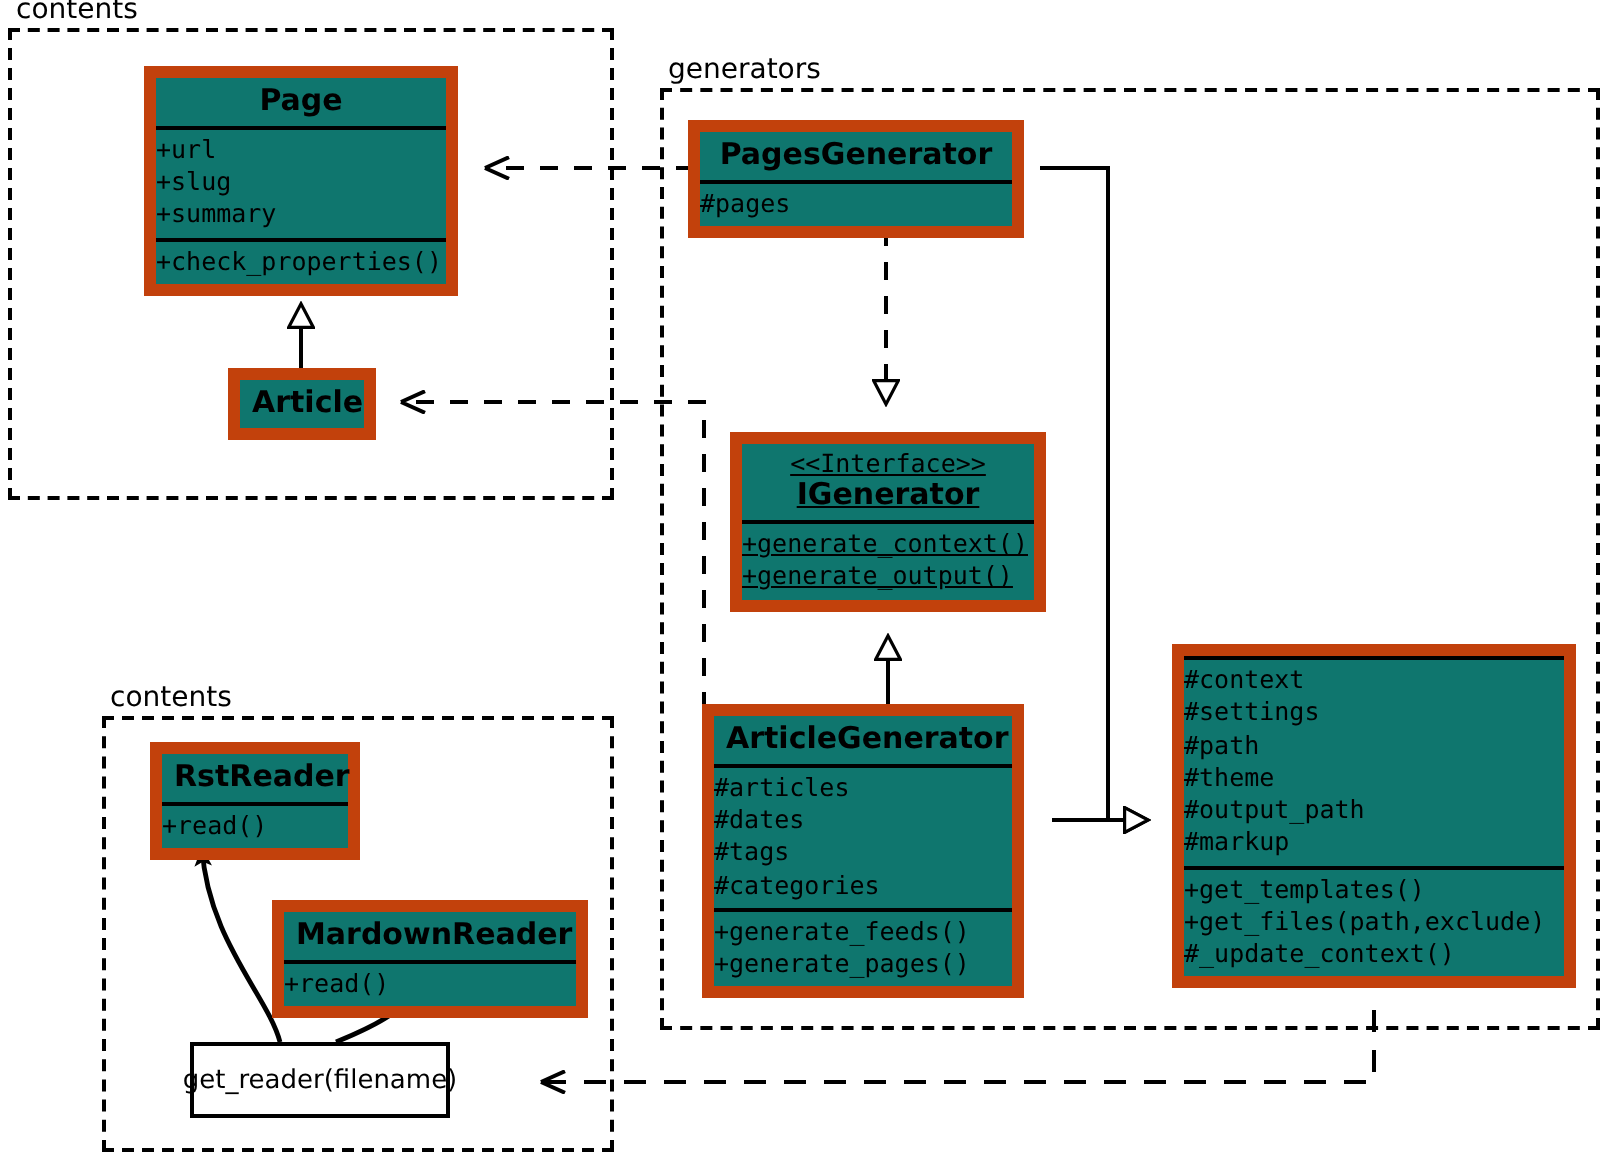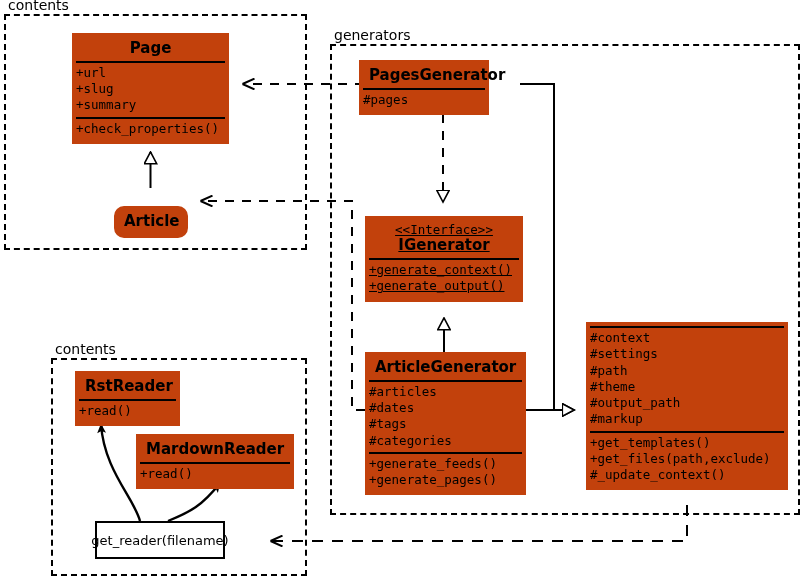--- a/index.html
+++ b/index.html
@@ -5,21 +5,21 @@
 <style>
   html,body{margin:0;padding:0;background:#ffffff;}
   body{font-family:"DejaVu Sans",sans-serif;}
   #canvas{position:relative;width:803px;height:579px;background:#fff;overflow:hidden;}
 
   
   .pkg{position:absolute;box-sizing:border-box;}
   .pkg-label{position:absolute;font-family:"DejaVu Sans",sans-serif;font-size:14px;color:#000;background:#fff;padding:0 2px;white-space:nowrap;}
 
   
-  .cls{position:absolute;box-sizing:border-box;border:4px solid #c2410c;background:#c2410c;}
+  .cls{position:absolute;box-sizing:border-box;border:6px solid #c2410c;background:#0f766e;}
   .cls-name{text-align:center;font-weight:bold;font-size:15px;font-family:"DejaVu Sans",sans-serif;color:#000;padding:3px 6px 4px 6px;line-height:1.12;}
   .cls-stereo{text-align:center;font-weight:normal;font-size:12.5px;font-family:"DejaVu Sans Mono",monospace;color:#000;line-height:1.15;}
   .cls-sec{border-top:2px solid #000;padding:2px 4px 3px 0;}
   .cls-sec .m{font-family:"DejaVu Sans Mono",monospace;font-size:12.5px;color:#000;line-height:1.30;white-space:pre;}
   .plainbox{position:absolute;box-sizing:border-box;border:2px solid #000;background:#fff;display:flex;align-items:center;justify-content:center;}
   .plainbox span{font-family:"DejaVu Sans",sans-serif;font-size:13px;color:#000;}
 
   svg.overlay{position:absolute;left:0;top:0;width:803px;height:579px;pointer-events:none;}
 </style>
 </head>
@@ -95,43 +95,43 @@
     <div class="cls-sec" id="sec-page-attrs">
         <div class="m">+url</div>
         <div class="m">+slug</div>
         <div class="m">+summary</div>
       </div>
     <div class="cls-sec" id="sec-page-meths">
         <div class="m">+check_properties()</div>
       </div>
   </div>
 
-  <div class="cls" id="cls-article" style="left: 114px; top: 206px; width: 74px; border-radius: 10px;">
+  <div class="cls" id="cls-article" style="left: 114px; top: 184px; width: 74px;">
     <div class="cls-name">Article</div>
   </div>
 
-  <div class="cls" id="cls-pagesgen" style="left: 359px; top: 60px; width: 130px;">
+  <div class="cls" id="cls-pagesgen" style="left: 344px; top: 60px; width: 168px;">
     <div class="cls-name">PagesGenerator</div>
     <div class="cls-sec" id="sec-pagesgen-attrs">
         <div class="m">#pages</div>
       </div>
   </div>
 
   <div class="cls" id="cls-igenerator" style="left: 365px; top: 216px; width: 158px; text-decoration: underline;">
     <div class="cls-name">
       <div class="cls-stereo">&lt;&lt;Interface&gt;&gt;</div>
       <div>IGenerator</div>
     </div>
     <div class="cls-sec" id="sec-igen-meths">
         <div class="m">+generate_context()</div>
         <div class="m">+generate_output()</div>
       </div>
   </div>
 
-  <div class="cls" id="cls-articlegen" style="left: 365px; top: 352px; width: 161px;">
+  <div class="cls" id="cls-articlegen" style="left: 351px; top: 352px; width: 161px;">
     <div class="cls-name">ArticleGenerator</div>
     <div class="cls-sec" id="sec-artgen-attrs">
         <div class="m">#articles</div>
         <div class="m">#dates</div>
         <div class="m">#tags</div>
         <div class="m">#categories</div>
       </div>
     <div class="cls-sec" id="sec-artgen-meths">
         <div class="m">+generate_feeds()</div>
         <div class="m">+generate_pages()</div>
@@ -154,21 +154,21 @@
       </div>
   </div>
 
   <div class="cls" id="cls-rstreader" style="left: 75px; top: 371px; width: 105px;">
     <div class="cls-name">RstReader</div>
     <div class="cls-sec" id="sec-rst-meths">
         <div class="m">+read()</div>
       </div>
   </div>
 
-  <div class="cls" id="cls-mardownreader" style="left: 136px; top: 434px; width: 158px;">
+  <div class="cls" id="cls-mardownreader" style="left: 136px; top: 450px; width: 158px;">
     <div class="cls-name">MardownReader</div>
     <div class="cls-sec" id="sec-md-meths">
         <div class="m">+read()</div>
       </div>
   </div>
 
   <div class="plainbox" id="box-getreader" style="left: 95px; top: 521px; width: 130px; height: 38px;">
     <span>get_reader(filename)</span>
   </div>
 

